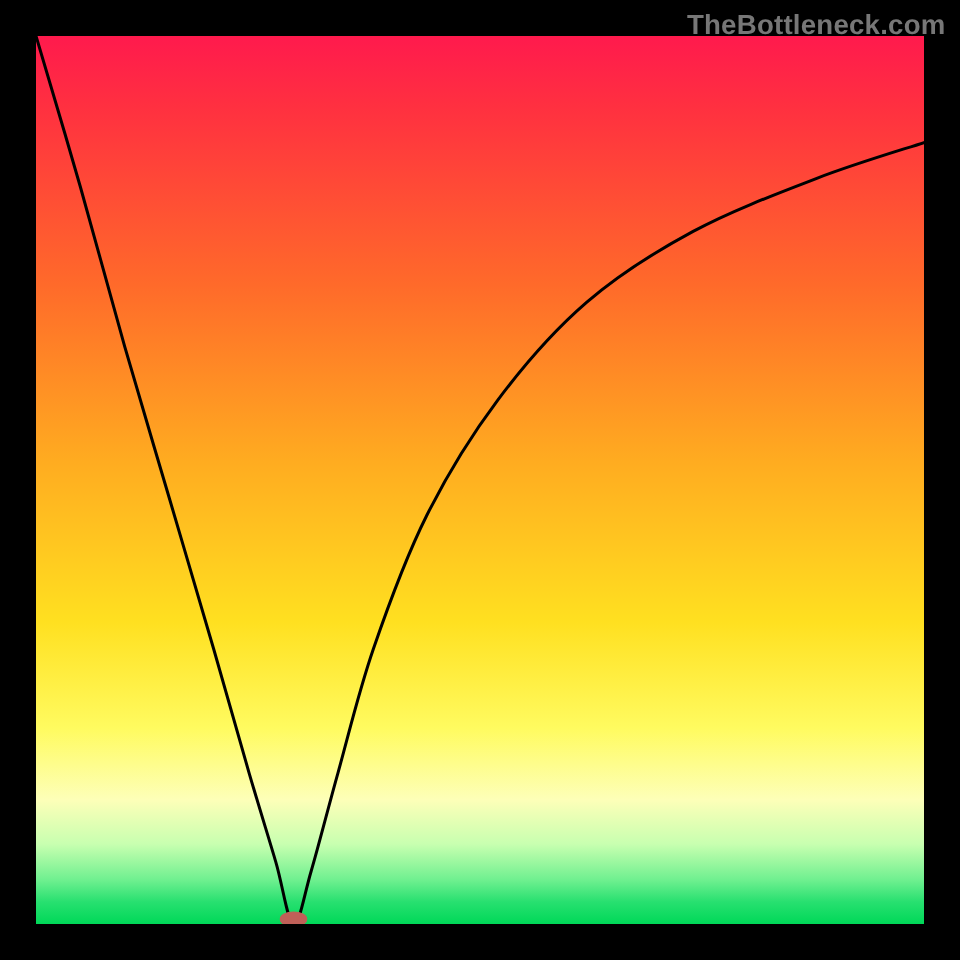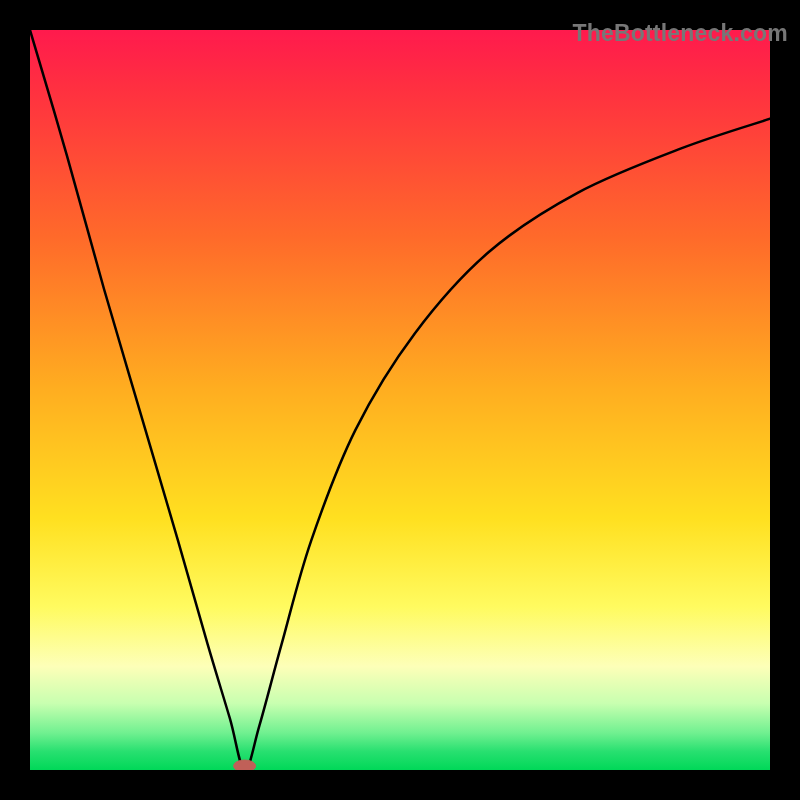--- a/index.html
+++ b/index.html
@@ -45,21 +45,21 @@
     );
   }
   .curve-svg {
     position: absolute;
     left: 0; top: 0;
     width: 100%;
     height: 100%;
   }
   .watermark {
     position: absolute;
-    top: 20px;
+    top: 7px;
     right: 12px;
     font-size: 23px;
     font-weight: bold;
     color: #777;
     letter-spacing: 0.2px;
   }
   .minimum-marker {
     position: absolute;
     fill: #c06058;
     stroke: #c06058;

